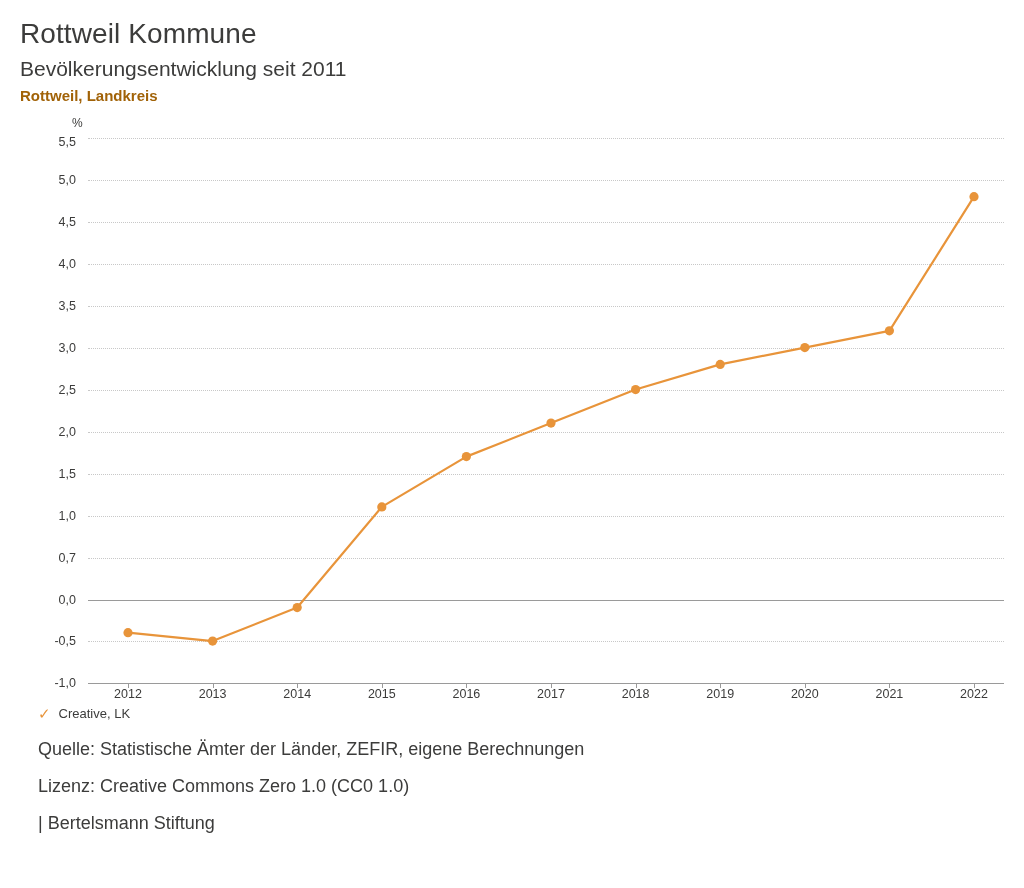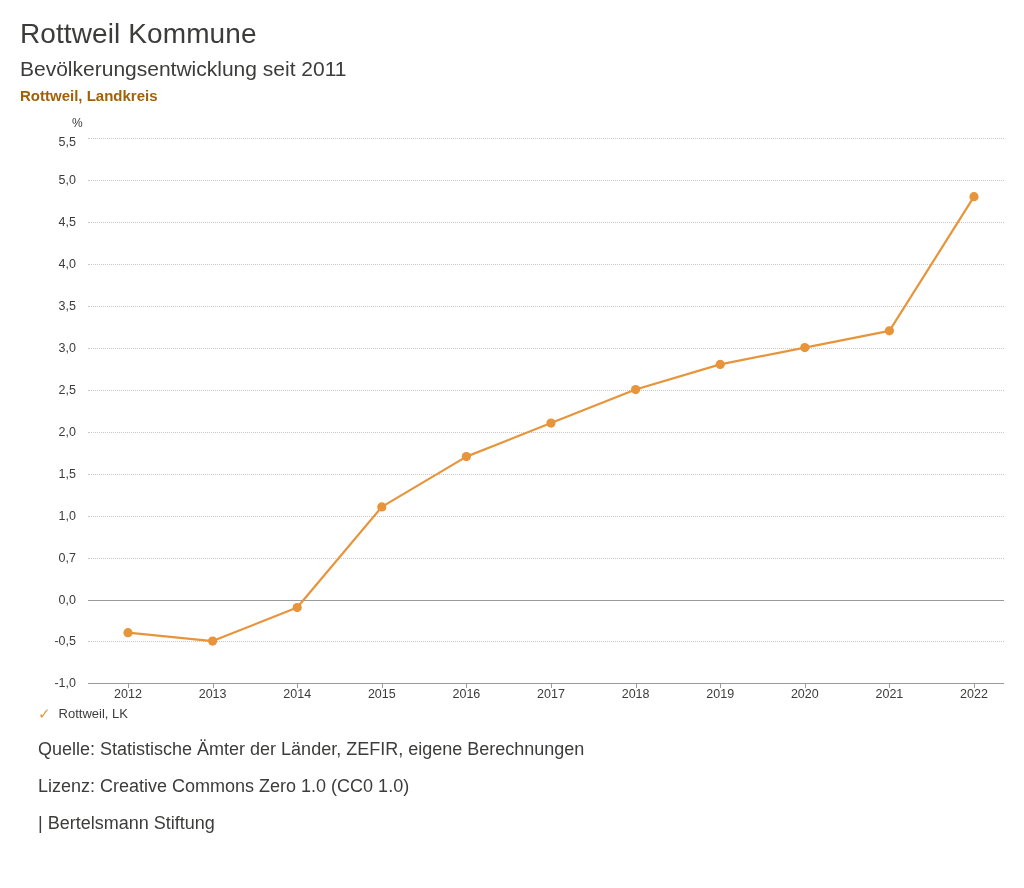--- a/index.html
+++ b/index.html
@@ -242,21 +242,21 @@
         <div class="xlabel" style="left: 547.6px;">2018</div>
         <div class="xlabel" style="left: 632.2px;">2019</div>
         <div class="xlabel" style="left: 716.8px;">2020</div>
         <div class="xlabel" style="left: 801.4px;">2021</div>
         <div class="xlabel" style="left: 886px;">2022</div>
       </div>
   </div>
 
   <div class="legend">
     <span class="legend-check">✓</span>
-    <span class="legend-label">Rottweil, LK</span>
+    <span class="legend-label">Creative, LK</span>
   </div>
 
   <div class="footer">
     <div class="footer-line">Quelle: Statistische Ämter der Länder, ZEFIR, eigene Berechnungen</div>
     <div class="footer-line">Lizenz: Creative Commons Zero 1.0 (CC0 1.0)</div>
     <div class="footer-line">| Bertelsmann Stiftung</div>
   </div>
 
 </div>
 

